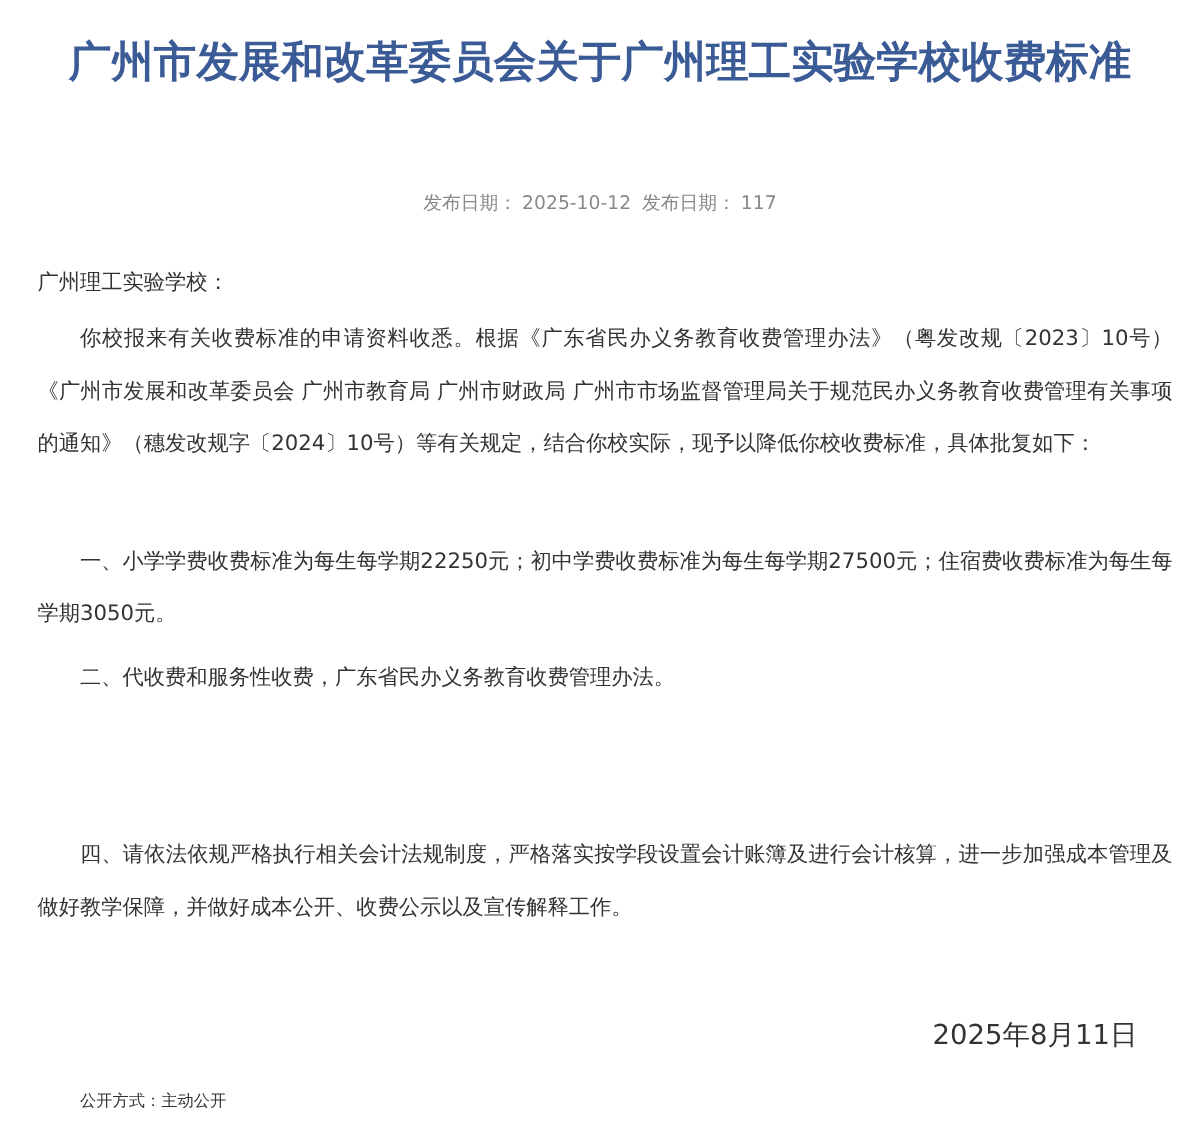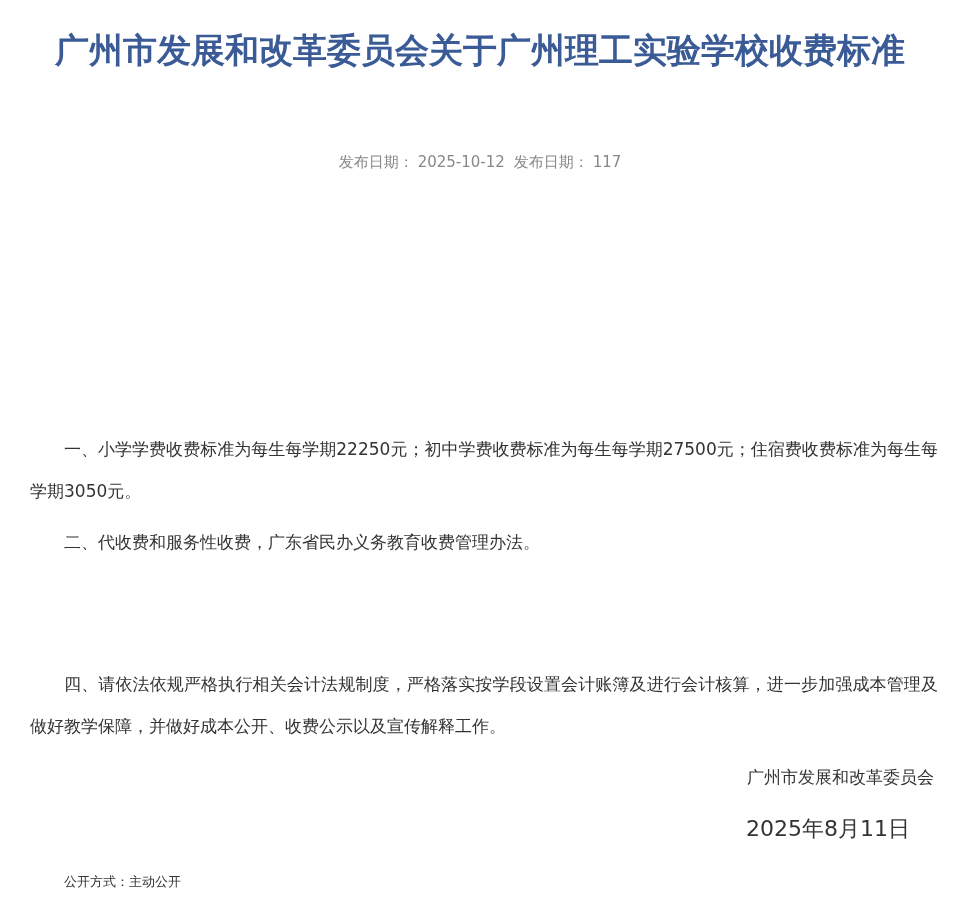--- a/index.html
+++ b/index.html
@@ -99,21 +99,22 @@
 <div class="page">
   <h1 class="title" style="margin:0;">
     <span class="line">广州市发展和改革委员会关于广州理工实验学校收费标准</span>
   </h1>
 
   <div class="meta">
     <span>发布日期：</span><span>2025-10-12</span>
     <span>发布日期：</span><span>117</span>
   </div>
 
+  <div class="body salutation">广州理工实验学校：</div>
 
+  <p class="para p1" style="margin:0;">你校报来有关收费标准的申请资料收悉。根据《广东省民办义务教育收费管理办法》（粤发改规〔2023〕10号）《广州市发展和改革委员会 广州市教育局 广州市财政局 广州市市场监督管理局关于规范民办义务教育收费管理有关事项的通知》（穗发改规字〔2024〕10号）等有关规定，结合你校实际，现予以降低你校收费标准，具体批复如下：</p>
   <p class="para p2" style="margin:0;">一、小学学费收费标准为每生每学期22250元；初中学费收费标准为每生每学期27500元；住宿费收费标准为每生每学期3050元。</p>
   <p class="para p3" style="margin:0;">二、代收费和服务性收费，广东省民办义务教育收费管理办法。</p>
   <p class="para p5" style="margin:0;">四、请依法依规严格执行相关会计法规制度，严格落实按学段设置会计账簿及进行会计核算，进一步加强成本管理及做好教学保障，并做好成本公开、收费公示以及宣传解释工作。</p>
 
-  <div class="signature">广州市发展和改革委员会</div>
   <div class="date">2025年8月11日</div>
   <div class="disclosure">公开方式：主动公开</div>
 </div>
 
 </body></html>

